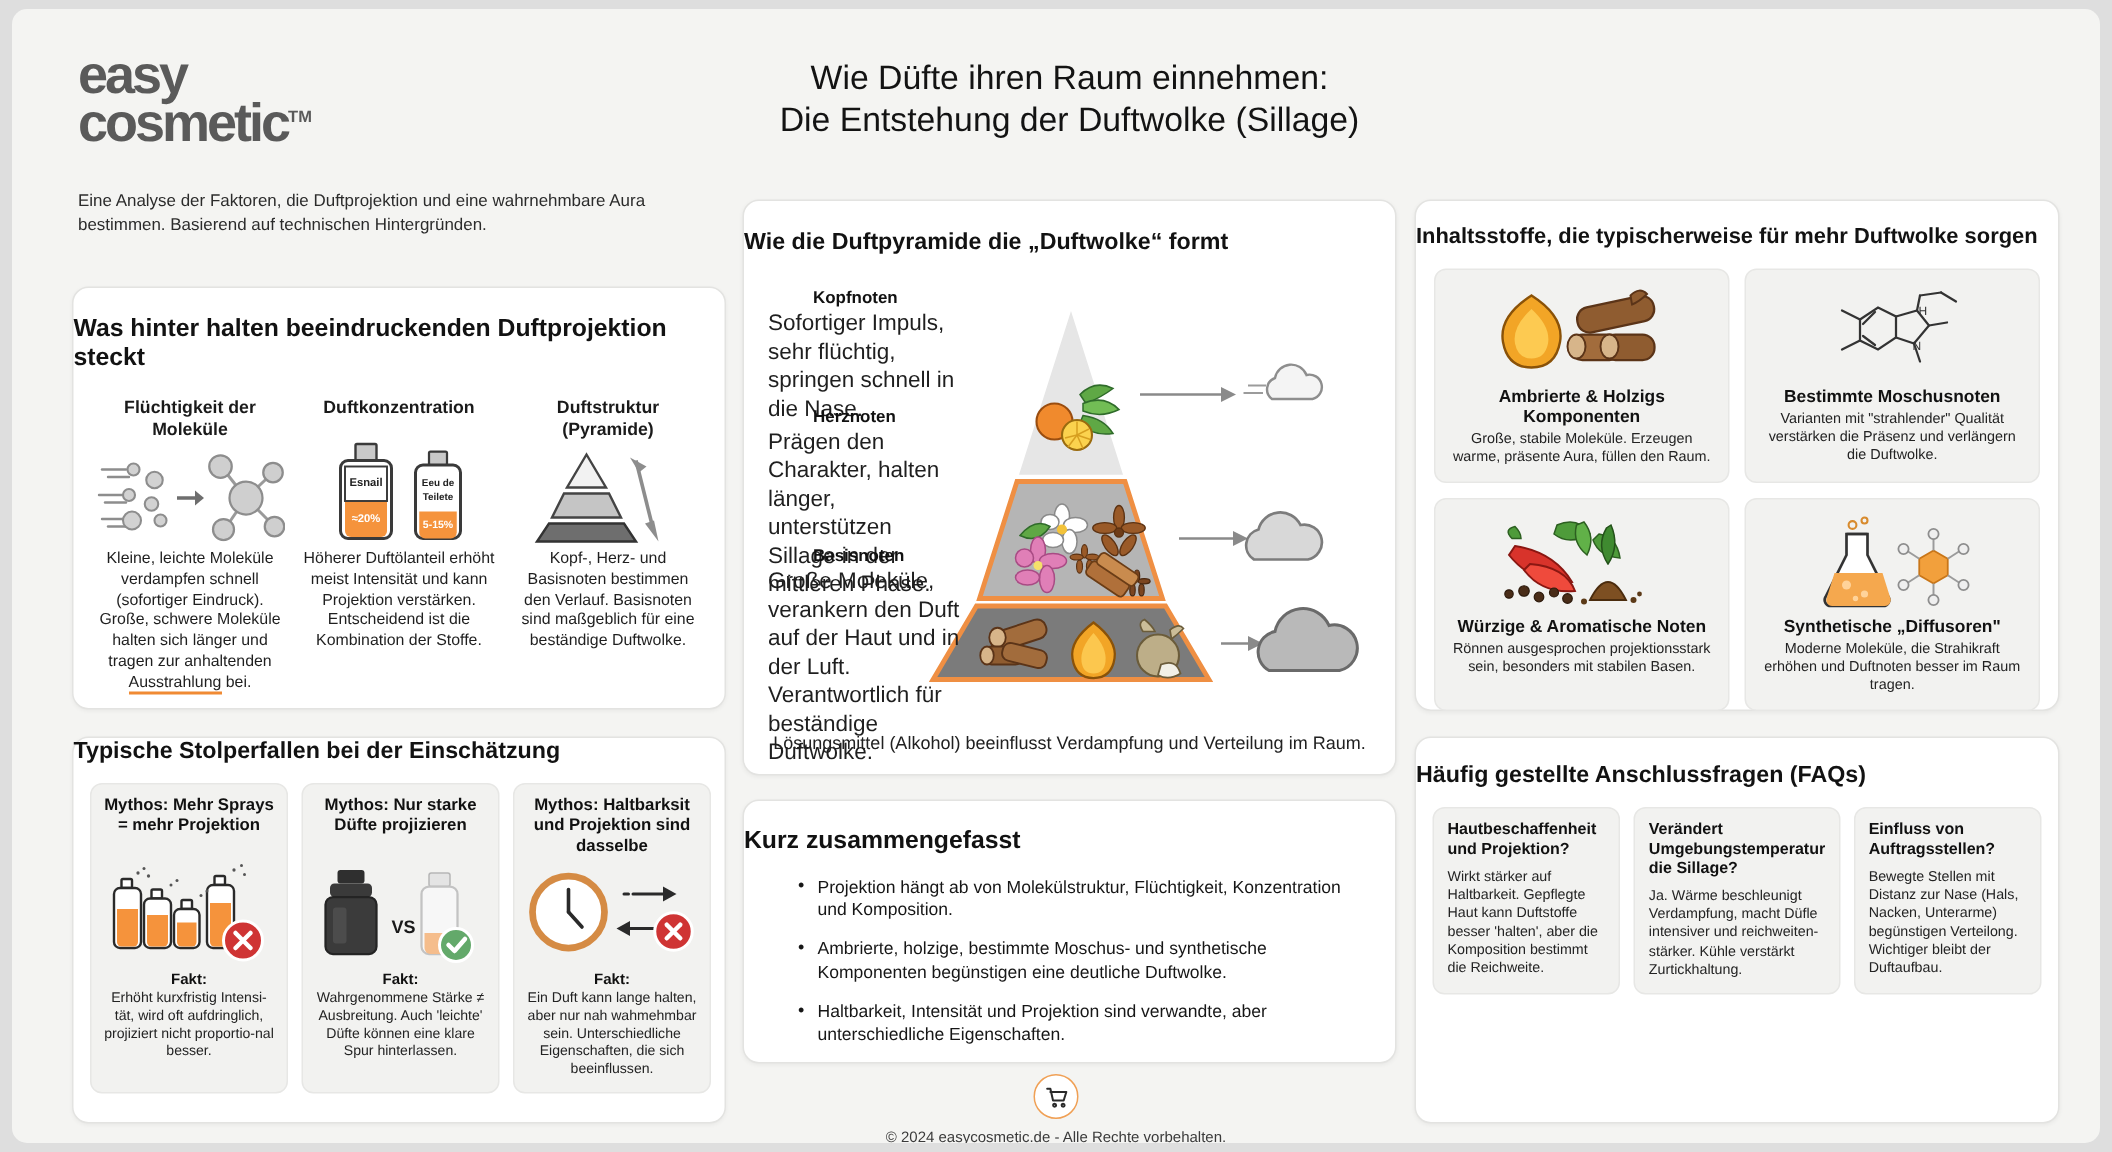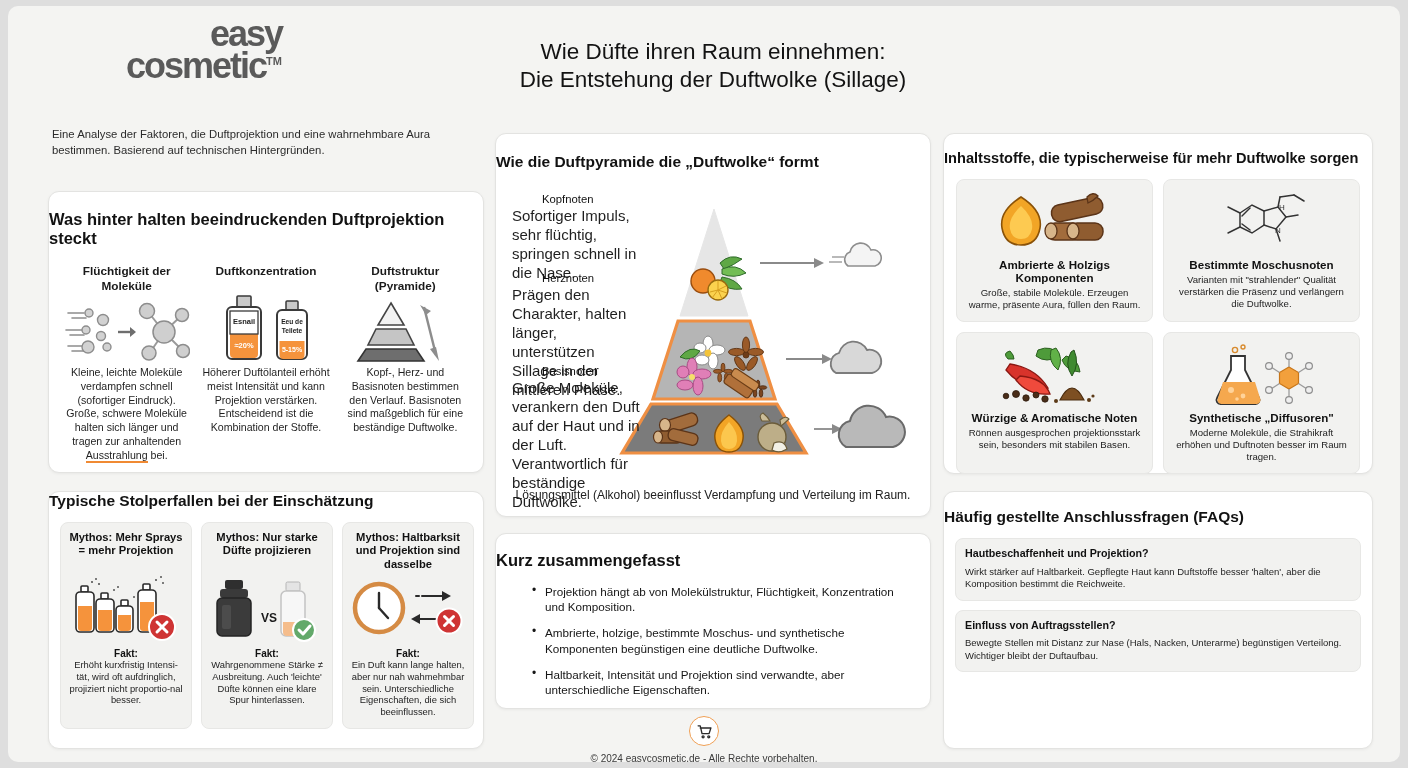--- a/index.html
+++ b/index.html
@@ -13,23 +13,22 @@
     position: absolute;
     left: 8px; top: 6px;
     width: 1392px; height: 756px;
     background: #f4f4f2;
     border-radius: 10px;
     overflow: hidden;
   }
 
   
   .logo {
-    position: absolute; left: 44px; top: 12px;
+    position: absolute; left: 44px; top: 28px;
     width: 230px;
-    text-align: right;
   }
   .logo-txt {
     font-weight: 700;
     color: #5a5a5a;
     letter-spacing: -2px;
     line-height: 0.88;
   }
   .logo-l1 { font-size: 36px; }
   .logo-l2 { font-size: 36px; position: relative; }
   .logo-tm { font-size: 11px; vertical-align: super; letter-spacing: 0; color:#5a5a5a; }
@@ -71,21 +70,21 @@
   .col-h { font-size: 11.8px; font-weight: 700; color: #1a1a1a; line-height: 1.25; min-height: 30px;}
   .col-ic { height: 72px; display: flex; align-items: center; justify-content: center; }
   .col-b { font-size: 10.6px; line-height: 1.3; color: #1f1f1f; }
   .hl { border-bottom: 2.5px solid #f08a33; }
 
   
   #panelB { left: 487px; top: 127px; width: 436px; height: 384px; }
   #panelB .panel-title { font-size: 15.5px; margin-top: 19px; }
   .pyr-wrap { position: relative; height: 290px; }
   .note-block { position: absolute; left: 16px; width: 130px; }
-  .note-h { font-size: 11.3px; font-weight: 400; color: #111; padding-left: 30px; }
+  .note-h { font-size: 11.3px; font-weight: 700; color: #111; padding-left: 30px; }
   .note-b { font-size: 15px; line-height: 1.27; color: #1f1f1f; margin-top: 1px;}
   .pyr-foot {
     position: absolute; bottom: 14px; left: 0; right: 0;
     text-align: center; font-size: 12px; color: #212121;
   }
 
   
   #panelC { left: 935px; top: 127px; width: 430px; height: 341px; }
   #panelC .panel-title { font-size: 14.6px; margin-top: 16px; }
   .grid2 { display: grid; grid-template-columns: 1fr 1fr; gap: 10px; padding: 13px 12px 0 12px; }
@@ -112,21 +111,21 @@
     font-size: 11.7px; line-height: 1.3; color: #161616;
     margin-bottom: 11px; position: relative; padding-left: 13px;
   }
   .sum-li::before {
     content: "\2022"; position: absolute; left: 0; top: -1px; font-size: 12px;
   }
 
   
   #panelF { left: 935px; top: 485px; width: 430px; height: 258px; }
   #panelF .panel-title { font-size: 15.5px; margin-top: 16px; }
-  .faqgrid { display: grid; grid-template-columns: 1fr; gap: 9px; padding: 12px 11px 0 11px; }
+  .faqgrid { display: grid; grid-template-columns: 1fr 1fr 1fr; gap: 9px; padding: 12px 11px 0 11px; }
   .faq { padding: 8px 9px 9px; }
   .faq-q { font-size: 10.7px; font-weight: 700; color: #111; line-height: 1.2; }
   .faq-a { font-size: 9.5px; line-height: 1.3; color: #232323; margin-top: 6px; }
 
   
   #footer {
     position: absolute; left: 0; right: 0; top: 710px; text-align: center;
   }
   .cart-circle {
     width: 30px; height: 30px; border: 1.6px solid #f0a055; border-radius: 50%;
@@ -620,20 +619,24 @@
   </div>
 
   <div class="panel" id="panelF">
     <div class="panel-title">Häufig gestellte Anschlussfragen (FAQs)</div>
     <div class="faqgrid">
       <div class="subcard faq">
         <div class="faq-q">Hautbeschaffenheit und Projektion?</div>
         <div class="faq-a">Wirkt stärker auf Haltbarkeit. Gepflegte Haut kann Duftstoffe besser 'halten', aber die Komposition bestimmt die Reichweite.</div>
       </div>
       <div class="subcard faq">
+        <div class="faq-q">Verändert Umgebungstemperatur die Sillage?</div>
+        <div class="faq-a">Ja. Wärme beschleunigt Verdampfung, macht Düfle intensiver und reichweiten-stärker. Kühle verstärkt Zurtickhaltung.</div>
+      </div>
+      <div class="subcard faq">
         <div class="faq-q">Einfluss von Auftragsstellen?</div>
         <div class="faq-a">Bewegte Stellen mit Distanz zur Nase (Hals, Nacken, Unterarme) begünstigen Verteilong. Wichtiger bleibt der Duftaufbau.</div>
       </div>
     </div>
   </div>
 
   <div id="footer">
     <div class="cart-circle">
       <svg width="17" height="17" viewBox="0 0 24 24" fill="none" stroke="#2a2a2a" stroke-width="1.9" stroke-linecap="round" stroke-linejoin="round">
         <path d="M3 4 h3 l2.5 11 h10 l2.5 -8 h-15"></path>

